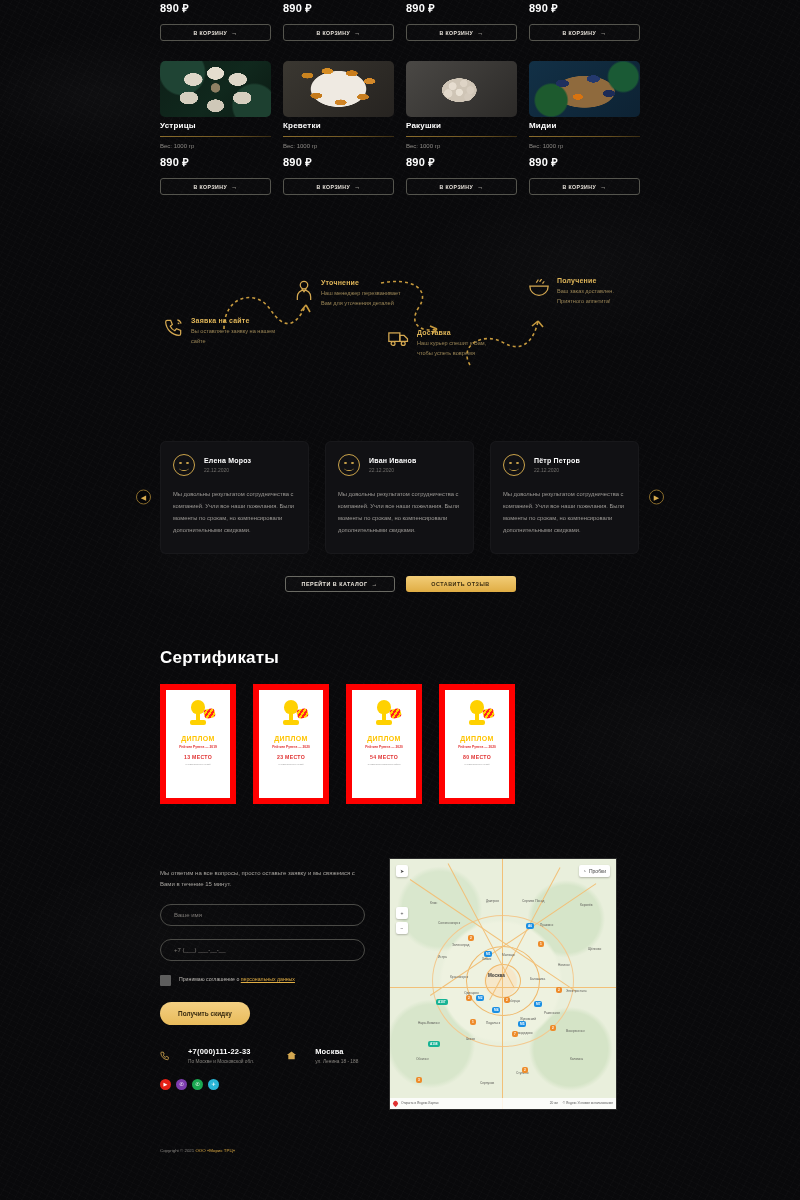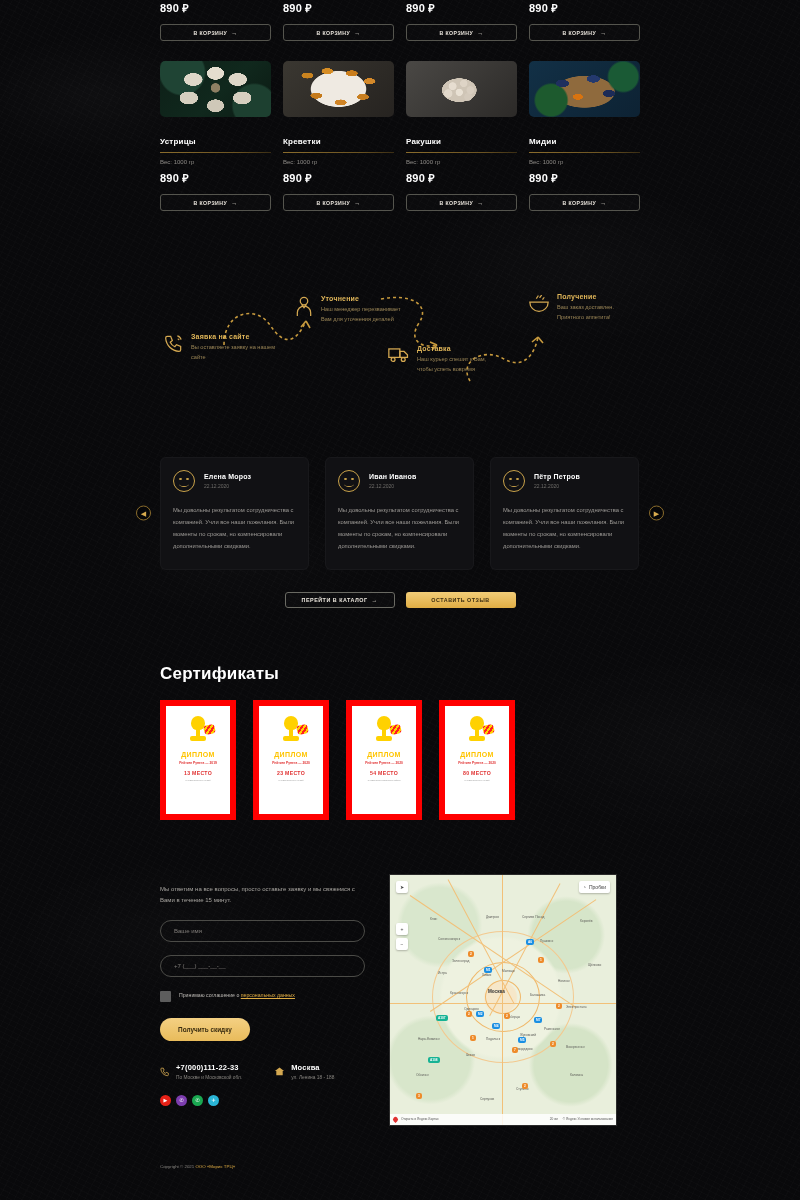--- a/index.html
+++ b/index.html
@@ -103,21 +103,21 @@
       radial-gradient(ellipse 9px 5px at 58% 32%, #24396e 0 72%, transparent 75%),
       radial-gradient(ellipse 8px 5px at 72% 58%, #1c2b57 0 72%, transparent 75%),
       radial-gradient(ellipse 7px 4px at 44% 64%, #d9730f 0 72%, transparent 75%),
       radial-gradient(circle at 20% 70%, #1d5a2e 0 16%, transparent 18%),
       radial-gradient(circle at 85% 28%, #1a5a35 0 14%, transparent 16%),
       radial-gradient(ellipse 38px 20px at 50% 55%, #8f6a3d 0 78%, transparent 81%),
       linear-gradient(135deg,#123046,#0d2233);
   }
 
   .prod-name{
-    font-size:8px; font-weight:bold; color:#fff; margin-top:20px;
+    font-size:8px; font-weight:bold; color:#fff; margin-top:4px;
     letter-spacing:.2px;
   }
   .prod-rule{
     height:1px; margin-top:6px;
     background:linear-gradient(90deg,#8a6c2c,#6b5322 70%,#3a2d14);
   }
   .prod-weight{ font-size:6px; color:#8d8a86; margin-top:6px; }
   .prod-price-2{ font-size:11px; font-weight:bold; margin-top:5px; letter-spacing:.2px; }
 
   
@@ -227,21 +227,21 @@
   .chk{ width:11px; height:11px; background:#5d5d5d; border-radius:1px; flex:0 0 auto; cursor:pointer; }
   .consent-text{ font-size:5.2px; line-height:1.9; color:#bdbab5; }
   .consent-text a{ color:#e0ad44; text-decoration:underline; }
   .btn-discount{
     margin-top:16px; width:90px; height:23px; border-radius:12px;
     background:linear-gradient(180deg,#f4d083,#e8bb5b);
     color:#3a2c10; font-size:6.4px; font-weight:bold;
     display:flex; align-items:center; justify-content:center; cursor:pointer; border:none;
   }
   .contact-row{ display:flex; gap:32px; margin-top:22px; }
-  .ci{ display:flex; gap:6px; align-items:flex-start; }
+  .ci{ display:flex; gap:18px; align-items:flex-start; }
   .ci-main{ font-size:7.5px; font-weight:bold; color:#fff; letter-spacing:.2px; }
   .ci-sub{ font-size:4.8px; color:#87847f; margin-top:3px; }
   .socials{ display:flex; gap:5px; margin-top:14px; }
   .soc{ width:11px; height:11px; border-radius:50%; cursor:pointer;
         display:flex; align-items:center; justify-content:center; font-size:5px; color:#fff; }
 
   .map-box{
     width:228px; height:252px; background:#e8e4dc;
     border:1px solid #2a2a2a; position:relative; overflow:hidden;
   }

